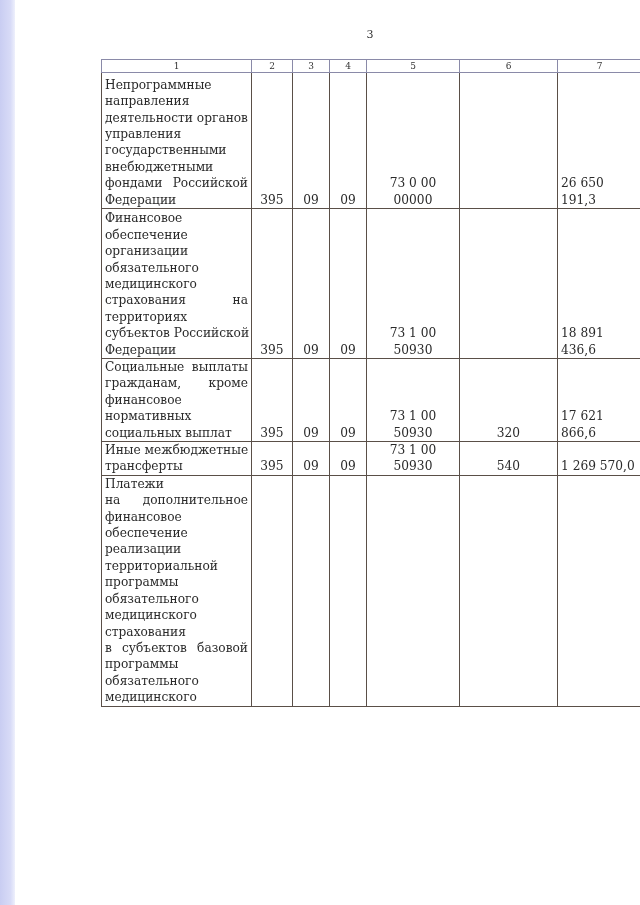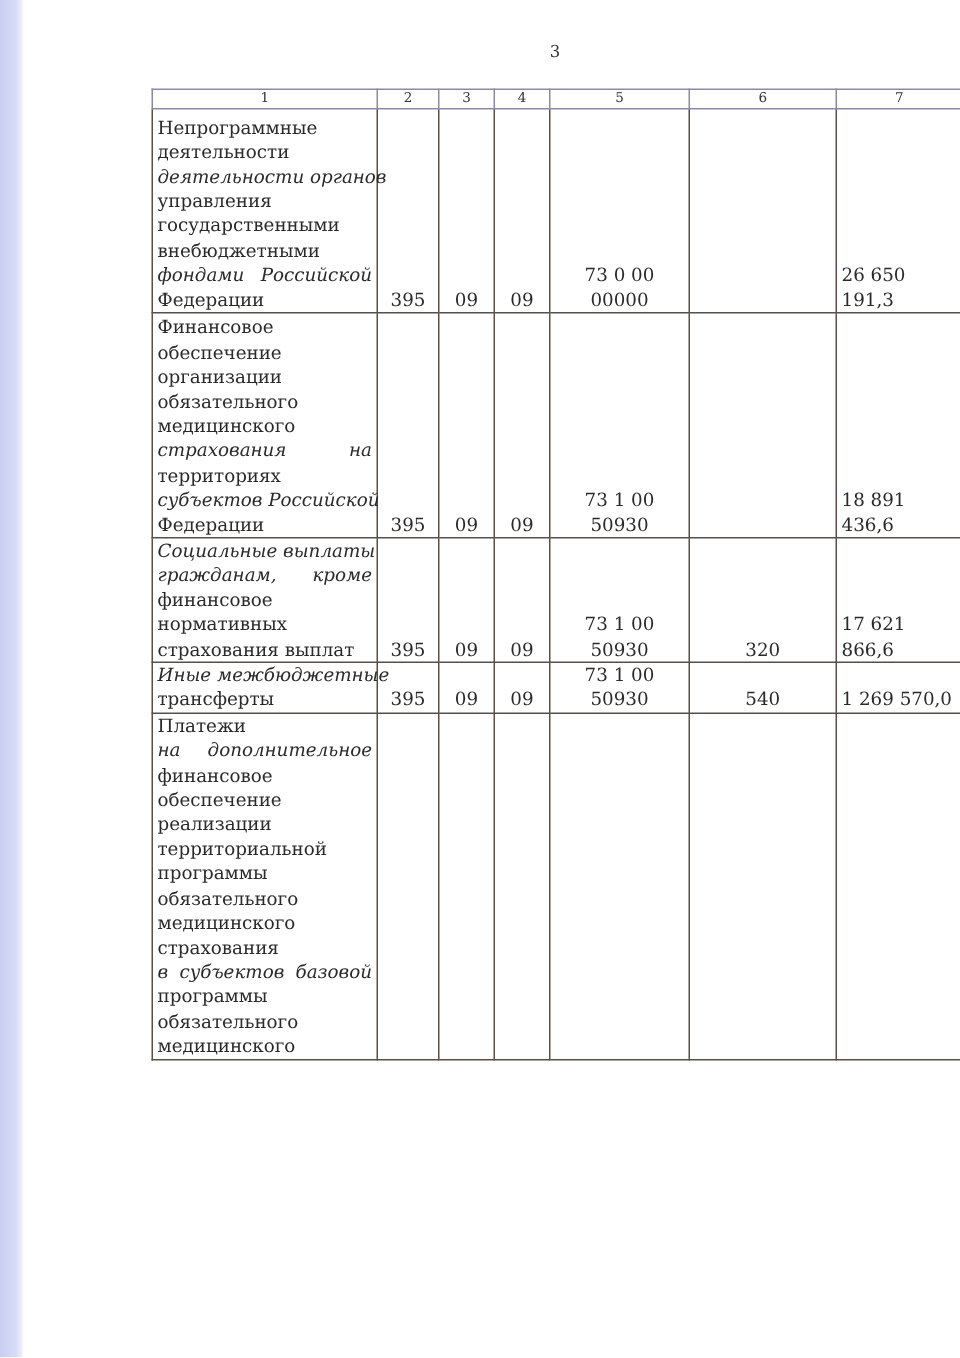--- a/index.html
+++ b/index.html
@@ -29,21 +29,21 @@
       vertical-align:bottom;
       font-size:12.2px;
       line-height:16.4px;
     }
     table.budget th {
       font-size:9px; line-height:12px; height:12px;
       text-align:center; vertical-align:middle; color:#333;
       border-color:#8a8aa8;
     }
     td.name { text-align:justify; text-align-last:left; padding:1px 4px 1px 4px; vertical-align:top; }
-    td.name span.l { display:block; text-align:justify; text-align-last:justify; white-space:nowrap;font-style:italic; }
+    td.name span.l { display:block; text-align:justify; text-align-last:justify; white-space:nowrap; }
     td.name span.ll { display:block; text-align:left; white-space:nowrap; }
     td.c { text-align:center; font-size:11.5px; padding-bottom:1px; }
     td.r { text-align:left; font-size:11.5px; padding-right:4px; padding-bottom:1px; }
   </style>
 </head>
 <body>
 
 <div class="scan-edge"></div>
 
 <div class="page-number">3</div>
@@ -66,21 +66,21 @@
       <th>4</th>
       <th>5</th>
       <th>6</th>
       <th>7</th>
     </tr>
   </thead>
   <tbody id="tbody">
       <tr style="height: 136px;">
     <td class="name">
           <span class="ll">Непрограммные</span>
-          <span class="ll">деятельности</span>
+          <span class="ll">направления</span>
           <span class="l">деятельности органов</span>
           <span class="ll">управления</span>
           <span class="ll">государственными</span>
           <span class="ll">внебюджетными</span>
           <span class="l">фондами Российской</span>
           <span class="ll">Федерации</span>
         </td>
     <td class="c">395</td>
     <td class="c">09</td>
     <td class="c">09</td>
@@ -106,21 +106,21 @@
     <td class="c">73 1 00 50930</td>
     <td class="c"></td>
     <td class="r">18 891 436,6</td>
   </tr>
       <tr style="height: 83px;">
     <td class="name">
           <span class="l">Социальные выплаты</span>
           <span class="l">гражданам, кроме</span>
           <span class="ll">финансовое</span>
           <span class="ll">нормативных</span>
-          <span class="ll">страхования выплат</span>
+          <span class="ll">социальных выплат</span>
         </td>
     <td class="c">395</td>
     <td class="c">09</td>
     <td class="c">09</td>
     <td class="c">73 1 00 50930</td>
     <td class="c">320</td>
     <td class="r">17 621 866,6</td>
   </tr>
       <tr style="height: 33px;">
     <td class="name">

